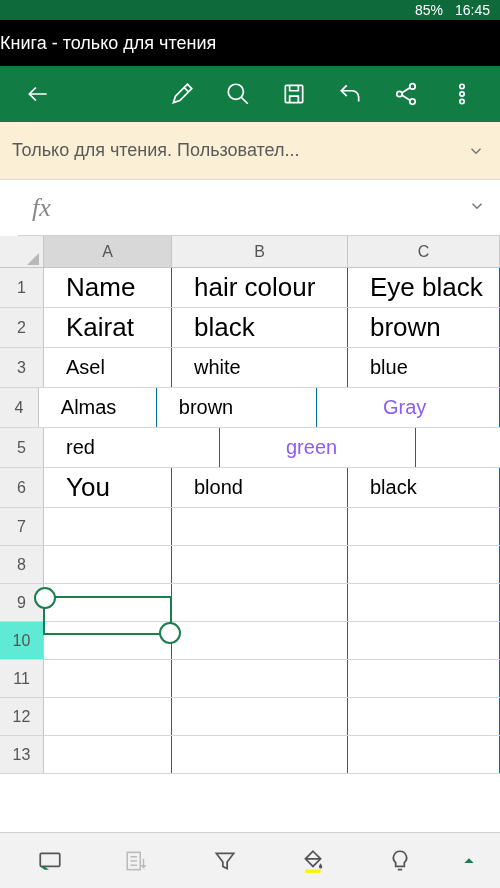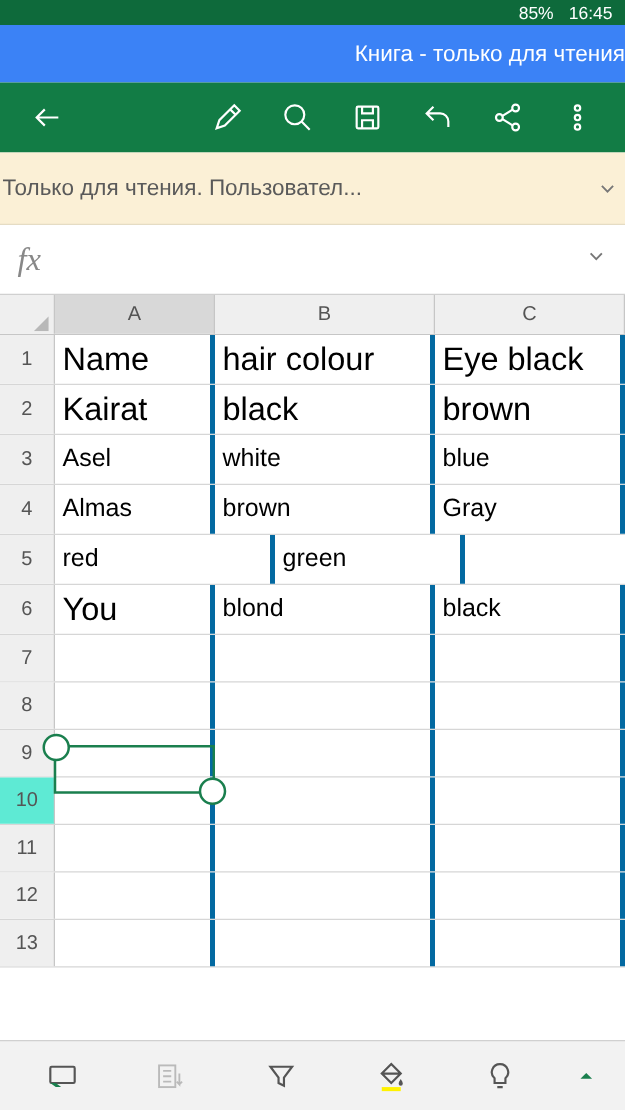--- a/index.html
+++ b/index.html
@@ -1,53 +1,53 @@
 <!DOCTYPE html>
 <html><head>
 <meta charset="utf-8">
 <style>
   * { box-sizing: border-box; margin: 0; padding: 0; }
   html, body { width: 500px; height: 888px; font-family: Arial, sans-serif; overflow: hidden; background: #fff; }
   
   .status-bar { height: 20px; background: #0e6a3b; color: #fff; display: flex; justify-content: flex-end; align-items: center; padding: 0 10px; font-size: 14px; gap: 6px; }
   .status-bar span { display: inline-flex; align-items: center; }
   
-  .title-bar { height: 46px; background: #3b82f6; color: #fff; display: flex; align-items: center; justify-content: flex-end; font-size: 18px; }
+  .title-bar { height: 46px; background: #000000; color: #fff; display: flex; align-items: center; justify-content: flex-start; font-size: 18px; }
   
   .toolbar { height: 56px; background: #127c45; display: flex; align-items: center; padding: 0 14px; gap: 8px; }
   .toolbar .spacer { flex: 1; }
   .tb-btn { width: 48px; height: 48px; display: flex; align-items: center; justify-content: center; color: #fff; cursor: pointer; }
   .tb-btn svg { width: 26px; height: 26px; stroke: #fff; fill: none; stroke-width: 1.6; }
   
-  .info-bar { height: 58px; background: #fbf0d6; border-bottom: 1px solid #e5dcc4; display: flex; align-items: center; padding: 0 2px; font-size: 18px; color: #5a5a5a; }
+  .info-bar { height: 58px; background: #fbf0d6; border-bottom: 1px solid #e5dcc4; display: flex; align-items: center; padding: 0 12px; font-size: 18px; color: #5a5a5a; }
   .info-bar .msg { flex: 1; overflow: hidden; white-space: nowrap; text-overflow: ellipsis; }
   .info-bar .chev { width: 24px; display: flex; justify-content: center; }
   
-  .formula-bar { height: 56px; background: #fff; border-bottom: 1px solid #d0d0d0; display: flex; align-items: center; padding: 0 14px; }
+  .formula-bar { height: 56px; background: #fff; border-bottom: 1px solid #d0d0d0; display: flex; align-items: center; padding: 0 14px; margin-left: 18px; }
   .fx { font-family: 'Times New Roman', serif; font-style: italic; font-size: 26px; color: #888; }
   .formula-bar .chev { margin-left: auto; }
   
   .sheet { position: relative; background: #fff; }
   .col-headers { display: flex; height: 32px; border-bottom: 1px solid #c6c6c6; }
   .corner { width: 44px; background: #efefef; border-right: 1px solid #c6c6c6; display: flex; align-items: flex-end; justify-content: flex-end; padding: 0 4px 2px 0; }
   .corner svg { width: 12px; height: 12px; }
   .col-h { background: #efefef; border-right: 1px solid #c6c6c6; display: flex; align-items: center; justify-content: center; color: #555; font-size: 16px; }
   .col-h.sel { background: #d8d8d8; }
   .col-a { width: 128px; }
   .col-b { width: 176px; }
   .col-c { width: 152px; }
   
   .row { display: flex; border-bottom: 1px solid #d6d6d6; }
   .row-h { width: 44px; background: #efefef; border-right: 1px solid #c6c6c6; display: flex; align-items: center; justify-content: center; color: #555; font-size: 16px; }
   .row.sel .row-h { background: #5eead4; }
-  .cell { border-right: 4px solid #0369a1; display: flex; align-items: center; padding: 0 6px; font-size: 20px; color: #000; overflow: hidden; white-space: nowrap; }
+  .cell { border-right: 1px solid #0369a1; display: flex; align-items: center; padding: 0 22px; font-size: 20px; color: #000; overflow: hidden; white-space: nowrap; }
   .r-data { height: 40px; }
   .r-empty { height: 38px; }
   .big { font-size: 26px; }
-  .cell.gray { color: #000000; }
+  .cell.gray { color: #8b5cf6; margin-left: 44px; }
   
   .selection { position: absolute; border: 2px solid #1a7f4e; pointer-events: none; }
   .sel-handle { position: absolute; width: 22px; height: 22px; border: 2px solid #1a7f4e; background: #fff; border-radius: 50%; pointer-events: auto; cursor: grab; }
   
   .bottom-bar { position: absolute; bottom: 0; left: 0; right: 0; height: 56px; background: #f2f2f2; border-top: 1px solid #d0d0d0; display: flex; align-items: center; padding: 0 6px; }
   .bb-btn { flex: 1; height: 48px; display: flex; align-items: center; justify-content: center; cursor: pointer; }
   .bb-btn svg { width: 26px; height: 26px; }
   .bb-disabled { opacity: 0.35; }
   .kb-up { width: 50px; display: flex; align-items: center; justify-content: center; }
 </style>

